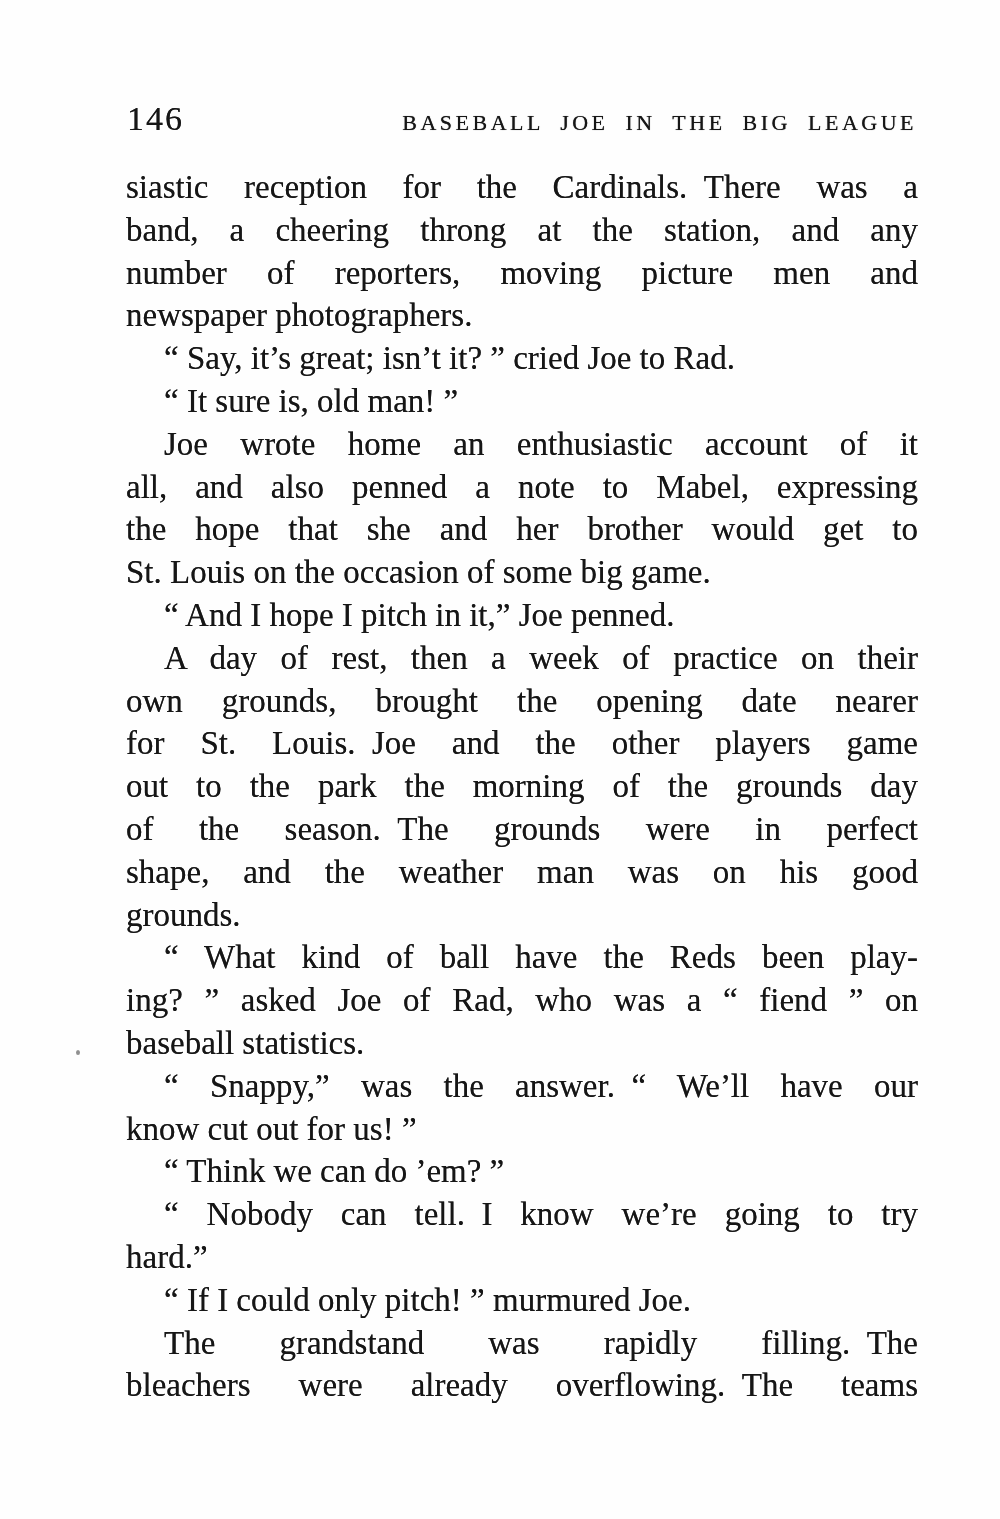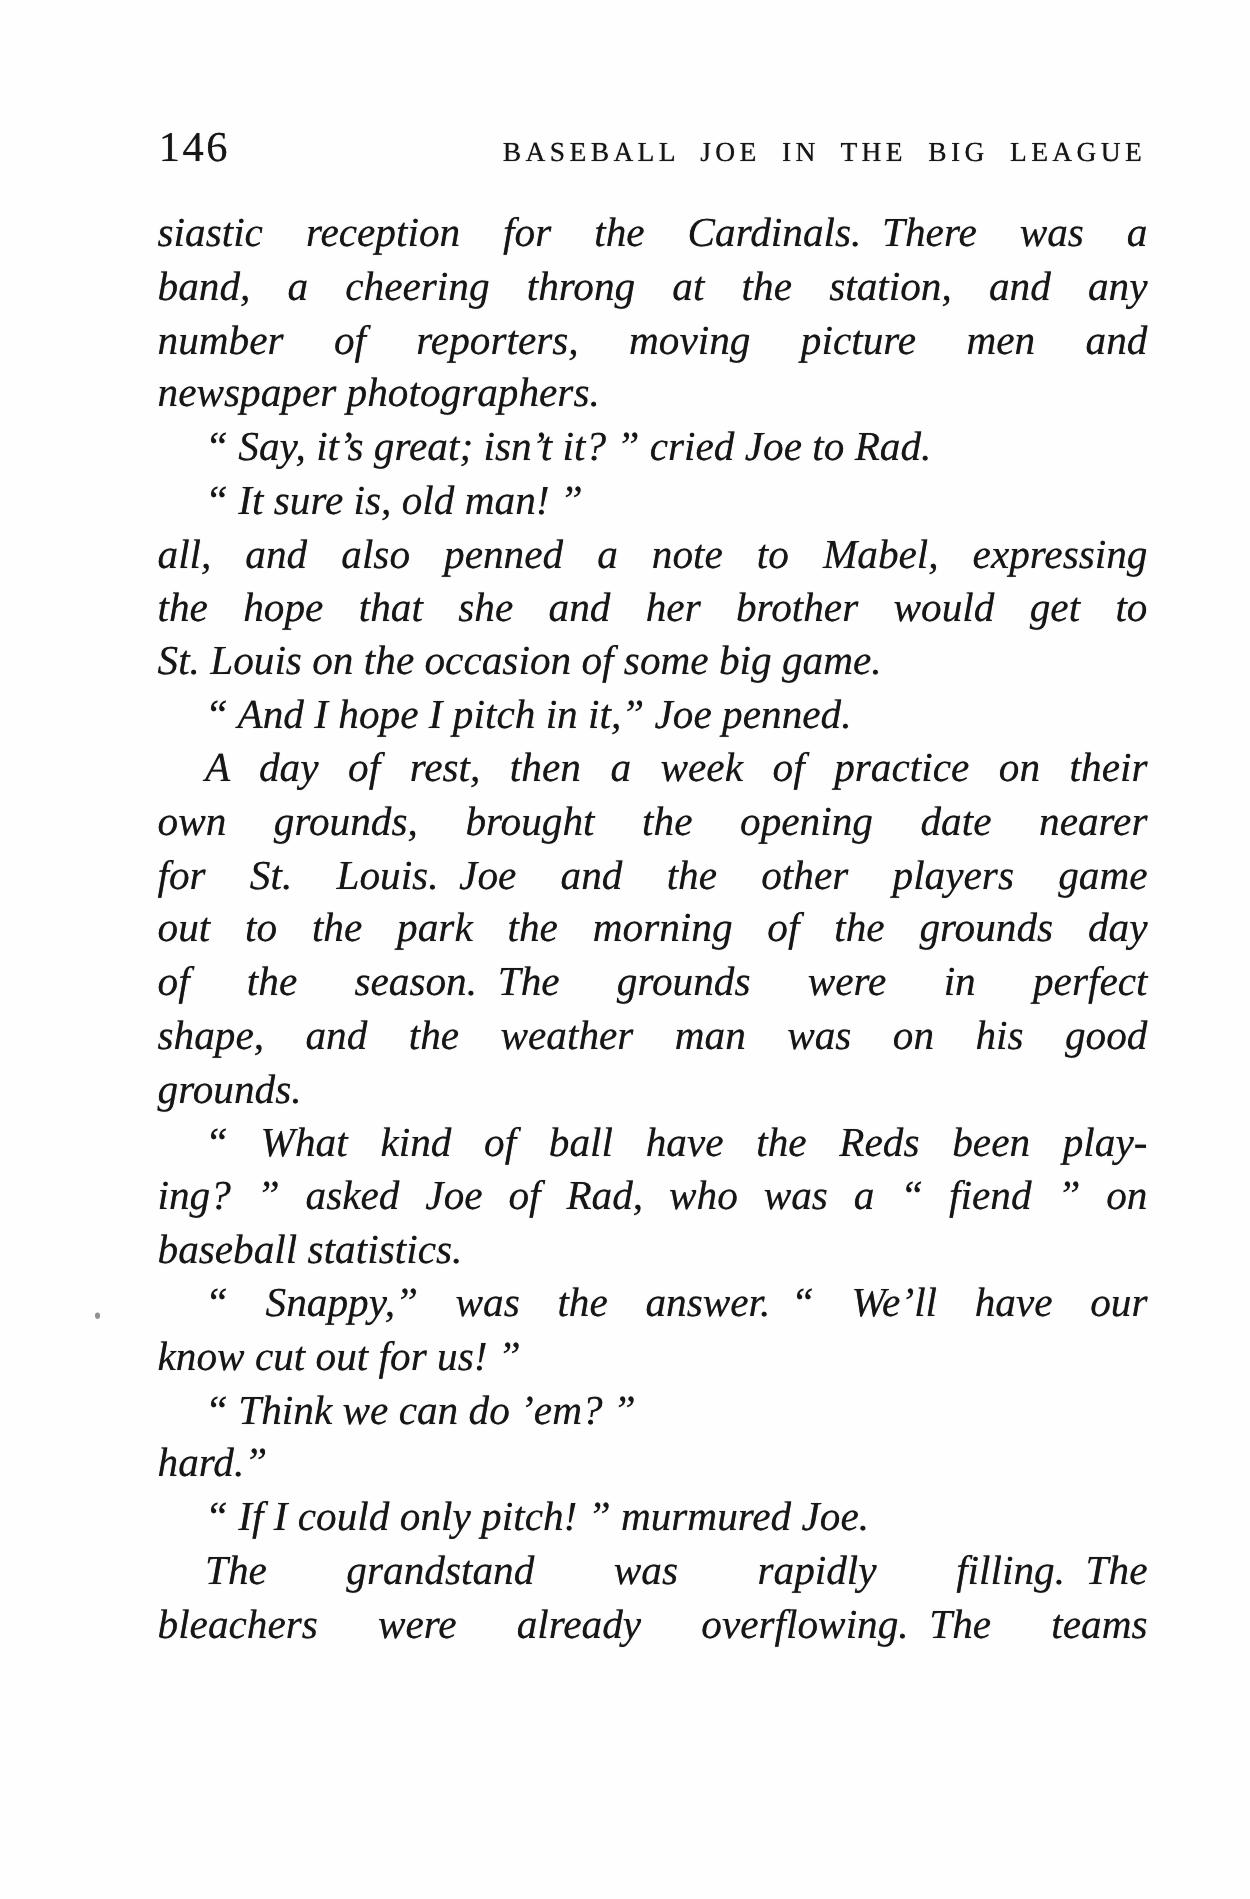--- a/index.html
+++ b/index.html
@@ -42,21 +42,20 @@
     left: 126px;
     top: 166px;
     width: 792px;
     font-size: 33px;
     line-height: 42.8px;
     text-shadow: 0 0 0.6px rgba(0,0,0,0.7);
   }
   .line {
     text-align: justify;
     text-align-last: justify;
-    font-style: italic;
   }
   .line.endline {
     text-align-last: left;
   }
   .line.indent {
     text-indent: 38px;
   }
   .speck {
     position: absolute;
     left: 76px;
@@ -77,37 +76,39 @@
     <span class="running-title">BASEBALL JOE IN THE BIG LEAGUE</span>
   </div>
 
   <div class="body-text" id="body-text">
       <div class="line">siastic reception for the Cardinals. There was a</div>
       <div class="line">band, a cheering throng at the station, and any</div>
       <div class="line">number of reporters, moving picture men and</div>
       <div class="line endline">newspaper photographers.</div>
       <div class="line indent endline">“ Say, it’s great; isn’t it? ” cried Joe to Rad.</div>
       <div class="line indent endline">“ It sure is, old man! ”</div>
+      <div class="line indent">Joe wrote home an enthusiastic account of it</div>
       <div class="line">all, and also penned a note to Mabel, expressing</div>
       <div class="line">the hope that she and her brother would get to</div>
       <div class="line endline">St. Louis on the occasion of some big game.</div>
       <div class="line indent endline">“ And I hope I pitch in it,” Joe penned.</div>
       <div class="line indent">A day of rest, then a week of practice on their</div>
       <div class="line">own grounds, brought the opening date nearer</div>
       <div class="line">for St. Louis. Joe and the other players game</div>
       <div class="line">out to the park the morning of the grounds day</div>
       <div class="line">of the season. The grounds were in perfect</div>
       <div class="line">shape, and the weather man was on his good</div>
       <div class="line endline">grounds.</div>
       <div class="line indent">“ What kind of ball have the Reds been play-</div>
       <div class="line">ing? ” asked Joe of Rad, who was a “ fiend ” on</div>
       <div class="line endline">baseball statistics.</div>
       <div class="line indent">“ Snappy,” was the answer. “ We’ll have our</div>
       <div class="line endline">know cut out for us! ”</div>
       <div class="line indent endline">“ Think we can do ’em? ”</div>
+      <div class="line indent">“ Nobody can tell. I know we’re going to try</div>
       <div class="line endline">hard.”</div>
       <div class="line indent endline">“ If I could only pitch! ” murmured Joe.</div>
       <div class="line indent">The grandstand was rapidly filling. The</div>
       <div class="line">bleachers were already overflowing. The teams</div>
     </div>
 
   <div class="speck"></div>
 </div>
 
 </body></html>

